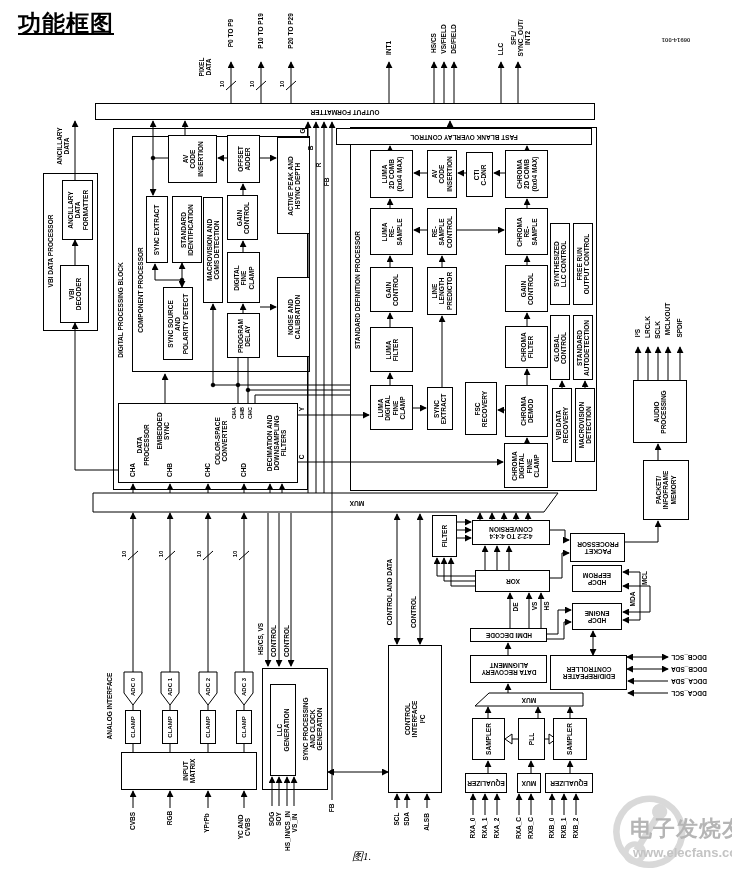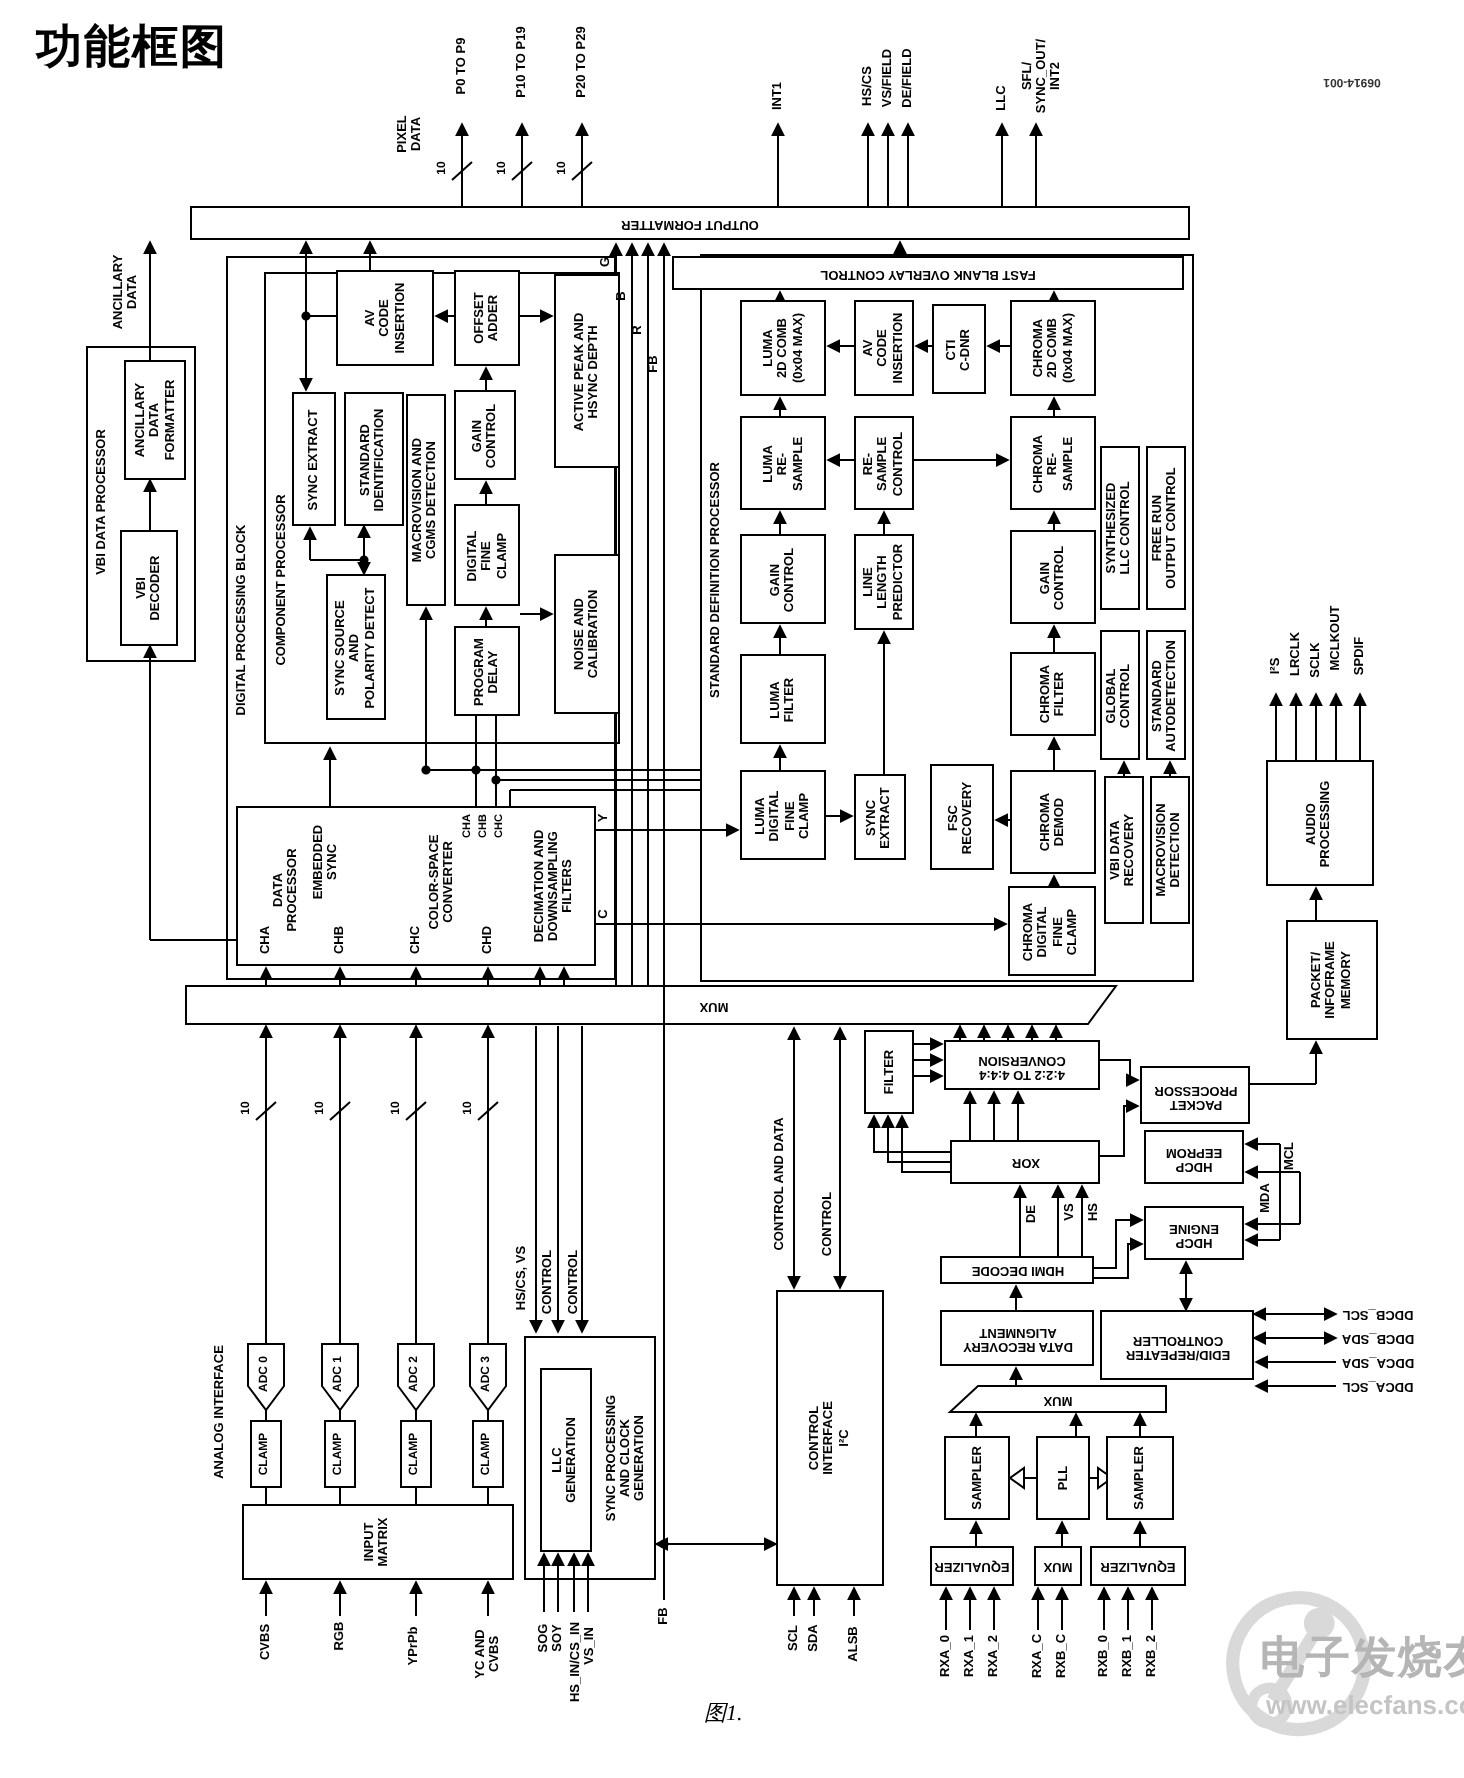--- a/index.html
+++ b/index.html
@@ -11,21 +11,21 @@
   .vt{position:absolute;left:50%;top:50%;transform:translate(-50%,-50%) rotate(-90deg);
       font-weight:bold;font-size:6.5px;line-height:1.15;text-align:center;white-space:pre;}
   .ft{position:absolute;left:50%;top:50%;transform:translate(-50%,-50%) rotate(180deg);
       font-weight:bold;font-size:6.5px;line-height:1.15;text-align:center;white-space:pre;}
   .lb{position:absolute;transform:translate(-50%,-50%) rotate(-90deg);font-weight:bold;
       font-size:6.5px;line-height:1.1;text-align:center;white-space:pre;}
   .lb180{position:absolute;transform:translate(-50%,-50%) rotate(180deg);font-weight:bold;
       font-size:6.5px;line-height:1.1;text-align:center;white-space:pre;}
   .sm{font-size:5.5px;}
   .t10{font-size:6px;}
-  #title{position:absolute;left:18px;top:8px;font-size:23px;font-weight:bold;letter-spacing:1px;}
+  #title{position:absolute;left:18px;top:8px;font-size:23px;font-weight:bold;letter-spacing:1px;text-decoration:underline;}
   #doccode{color:#333;font-size:6px;}
   #caption{position:absolute;left:352px;top:849px;font-family:"Liberation Serif",serif;
            font-style:italic;font-size:11px;}
   #wires{position:absolute;left:0;top:0;pointer-events:none;}
   #watermark{position:absolute;left:568px;top:790px;width:164px;height:90px;opacity:0.6;}
   #wm-brand{position:absolute;left:630px;top:814px;font-size:22px;font-weight:bold;color:#b5b5b5;
             letter-spacing:1px;white-space:nowrap;}
   #wm-site{position:absolute;left:633px;top:845px;font-size:13px;font-weight:bold;color:#c4c4c4;}
 </style>
 </head>

